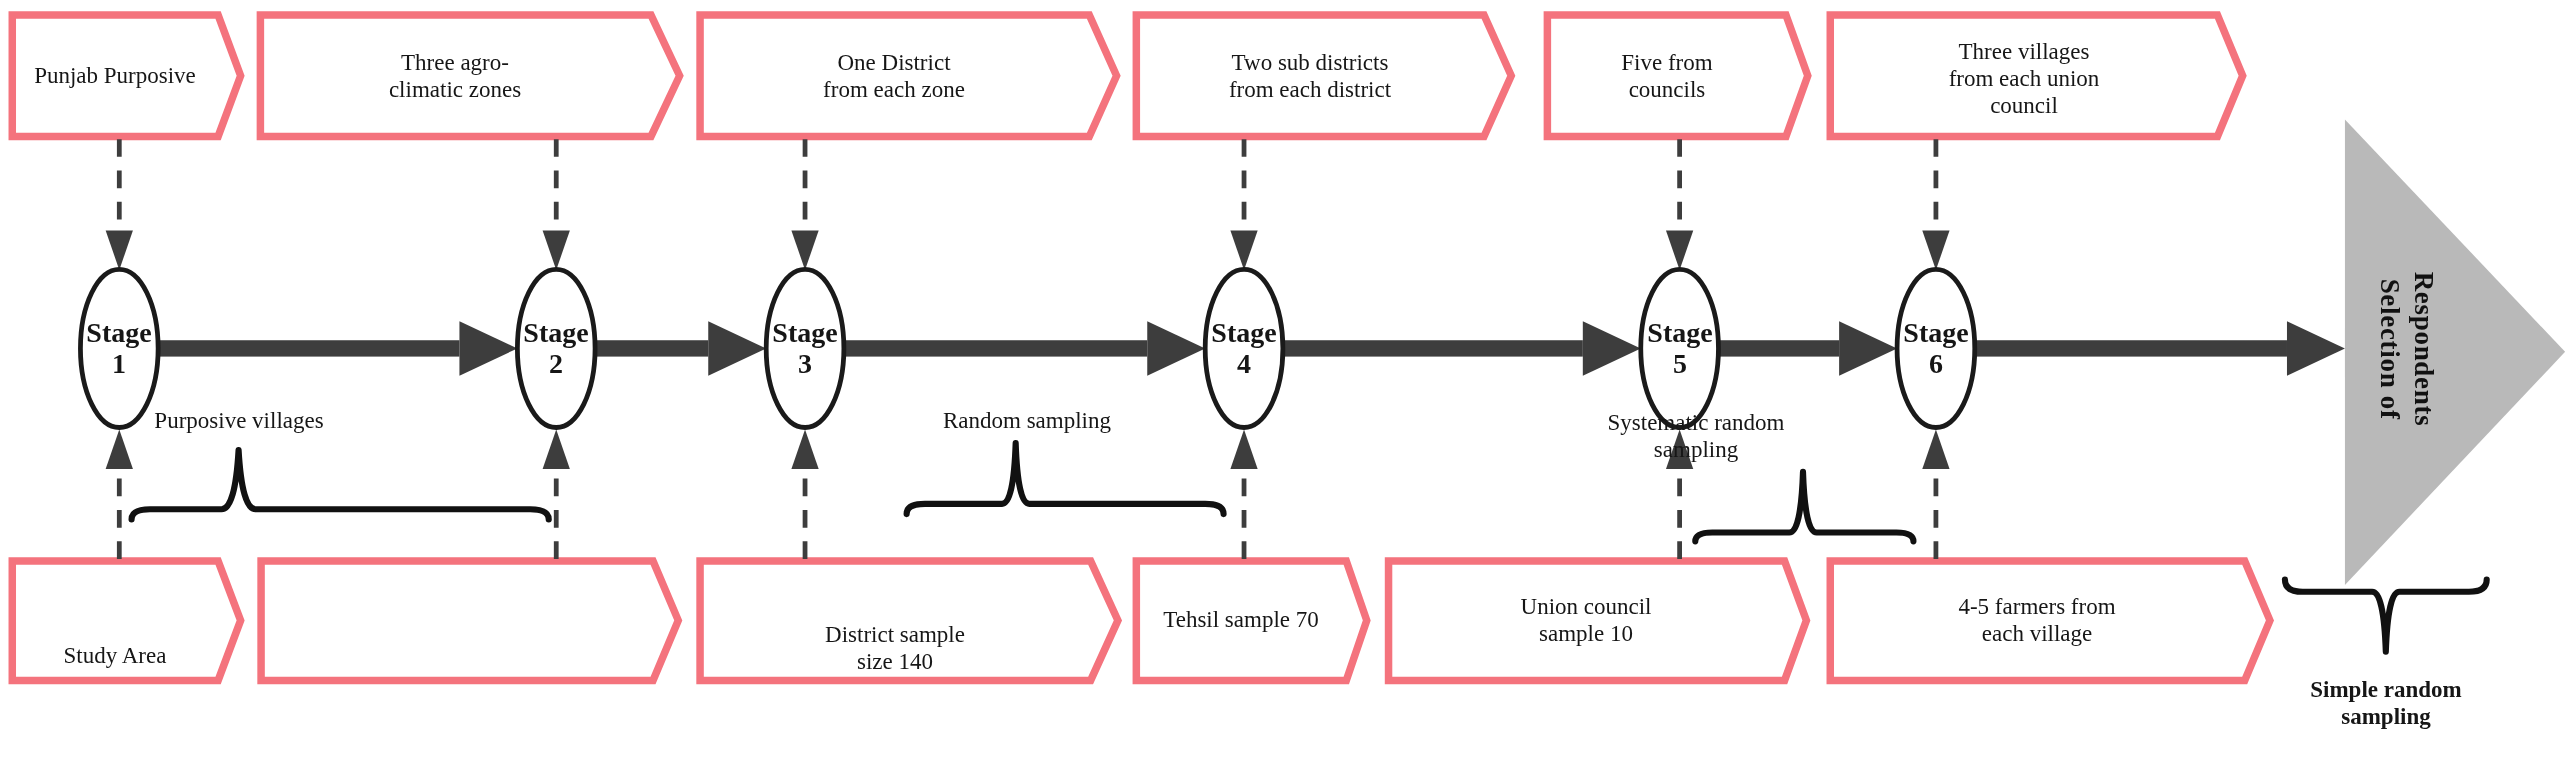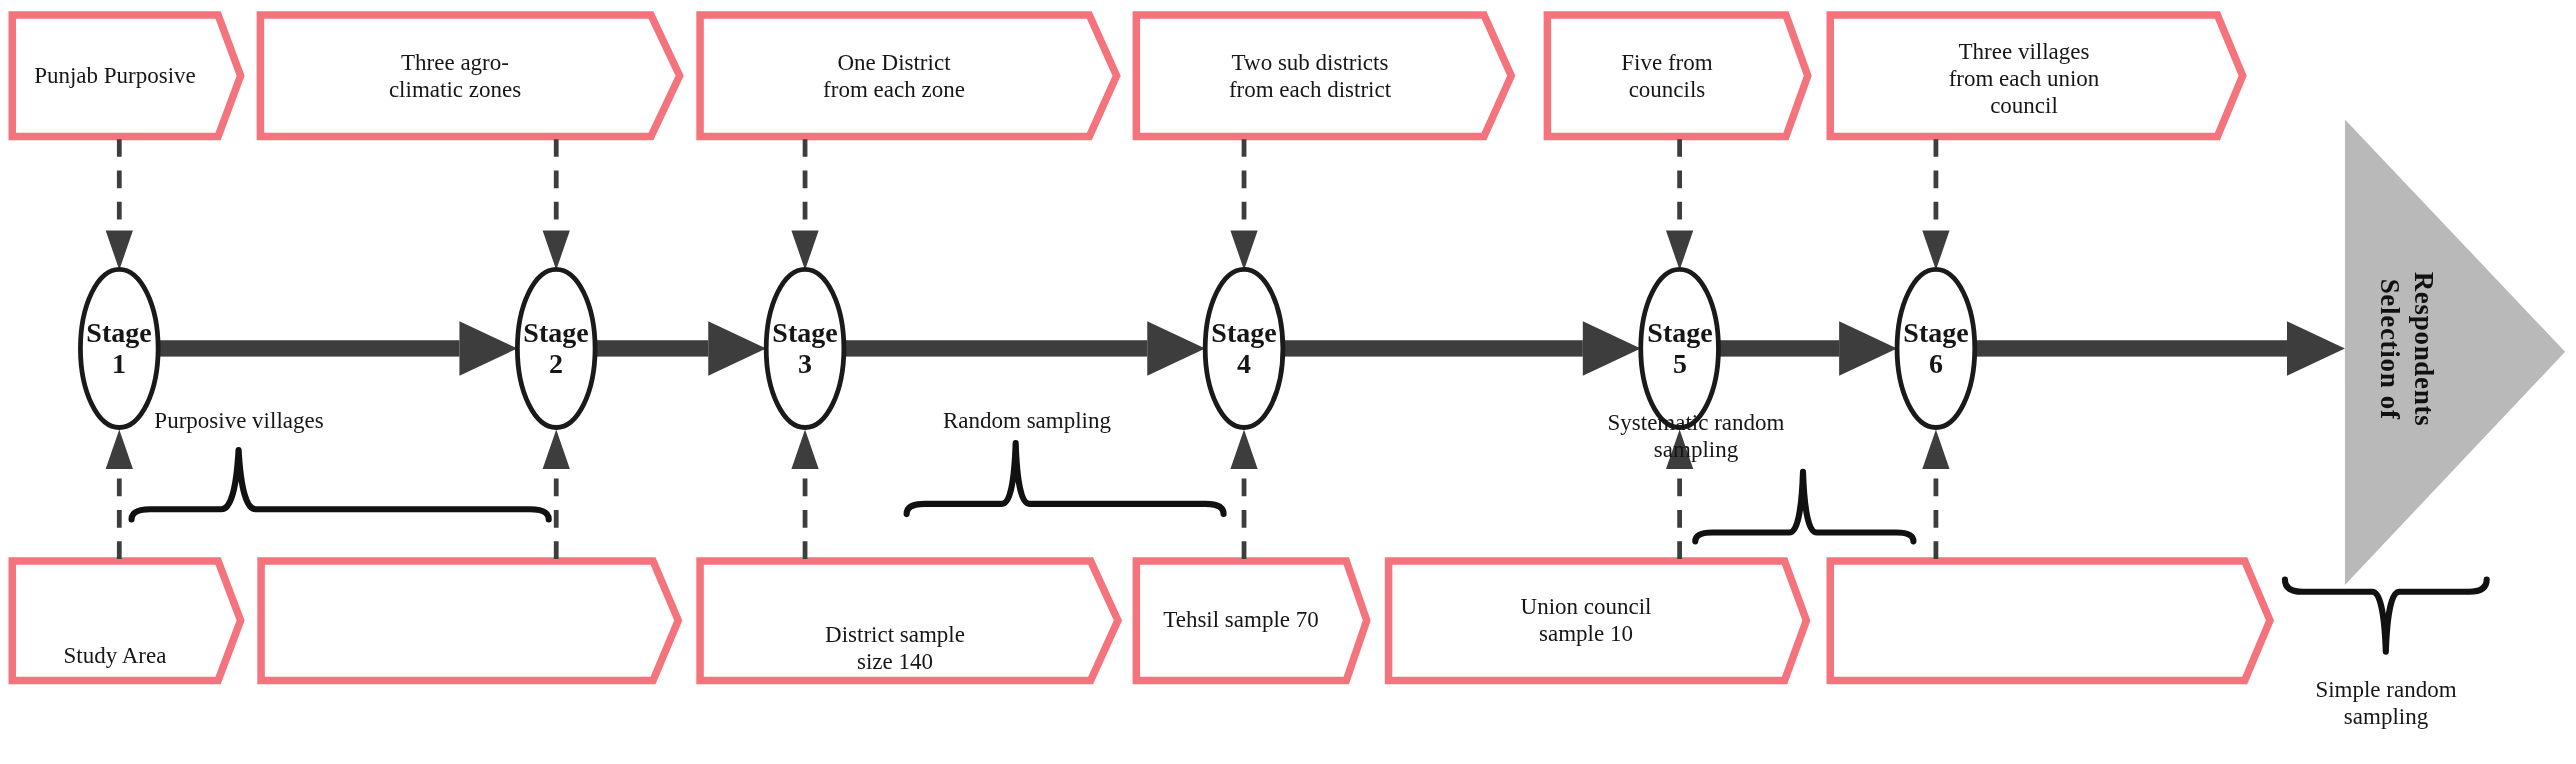--- a/index.html
+++ b/index.html
@@ -170,25 +170,27 @@
 5</div>
   <div class="lbl stage-lbl" style="left:1936px; top:348px;">Stage
 6</div>
 
   <div class="lbl banner-lbl" style="left:115px;  top:620px;margin-top:36px;">Study Area</div>
   <div class="lbl banner-lbl" style="left:895px; top:648px;">District sample
 size 140</div>
   <div class="lbl banner-lbl" style="left:1241px; top:620px;">Tehsil sample 70</div>
   <div class="lbl banner-lbl" style="left:1586px; top:620px;">Union council
 sample 10</div>
+  <div class="lbl banner-lbl" style="left:2037px; top:620px;">4-5 farmers from
+each village</div>
 
   <div class="lbl method-lbl" style="left:239px;  top:421px;">Purposive villages</div>
   <div class="lbl method-lbl" style="left:1027px; top:421px;">Random sampling</div>
   <div class="lbl method-lbl" style="left:1696px; top:420px;margin-top:16px;">Systematic random
 sampling</div>
-  <div class="lbl method-lbl" style="left:2386px; top:703px;">Simple random
+  <div class="lbl method-lbl" style="left:2386px; top:703px;font-weight:bold;">Simple random
 sampling</div>
 
   <div class="endpoint-lbl" style="left:2406px; top:349px;">Selection of
 Respondents</div>
 
 </div>
 
 
 </body></html>

